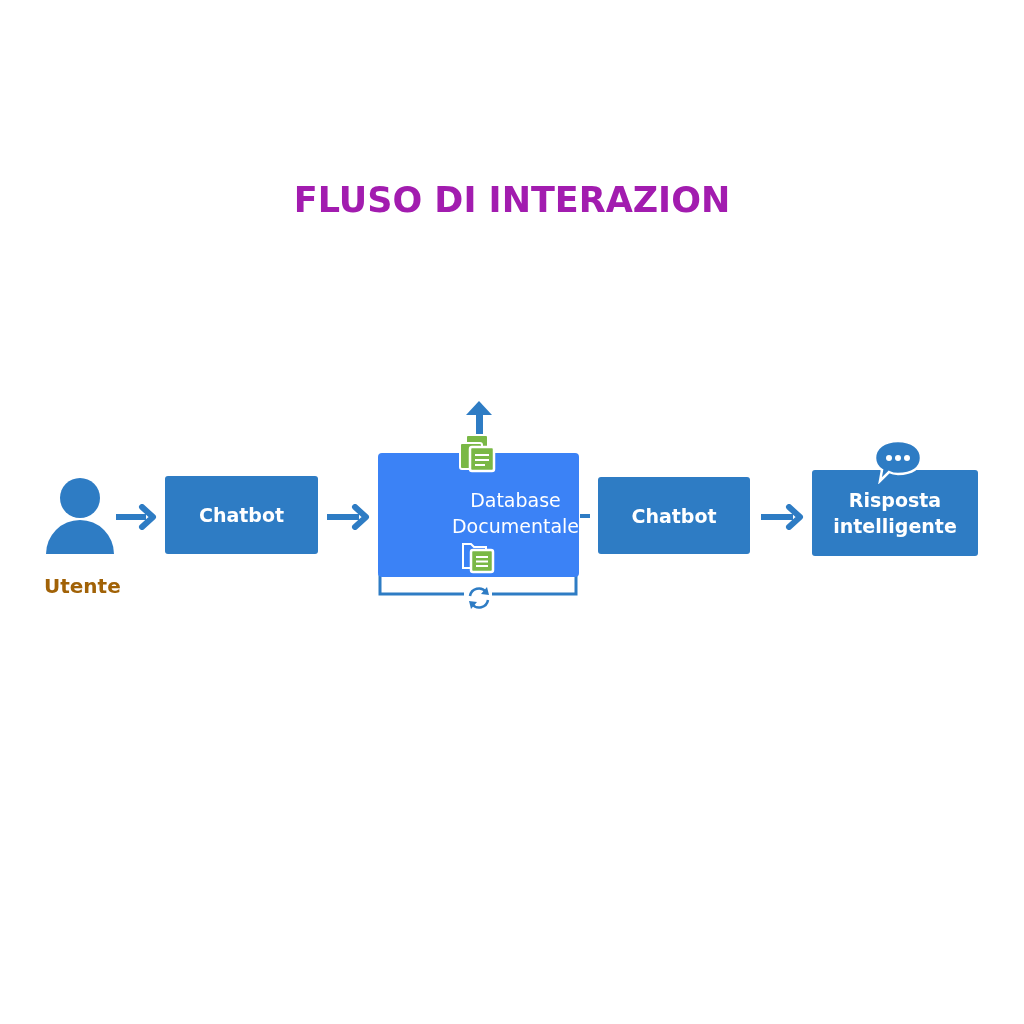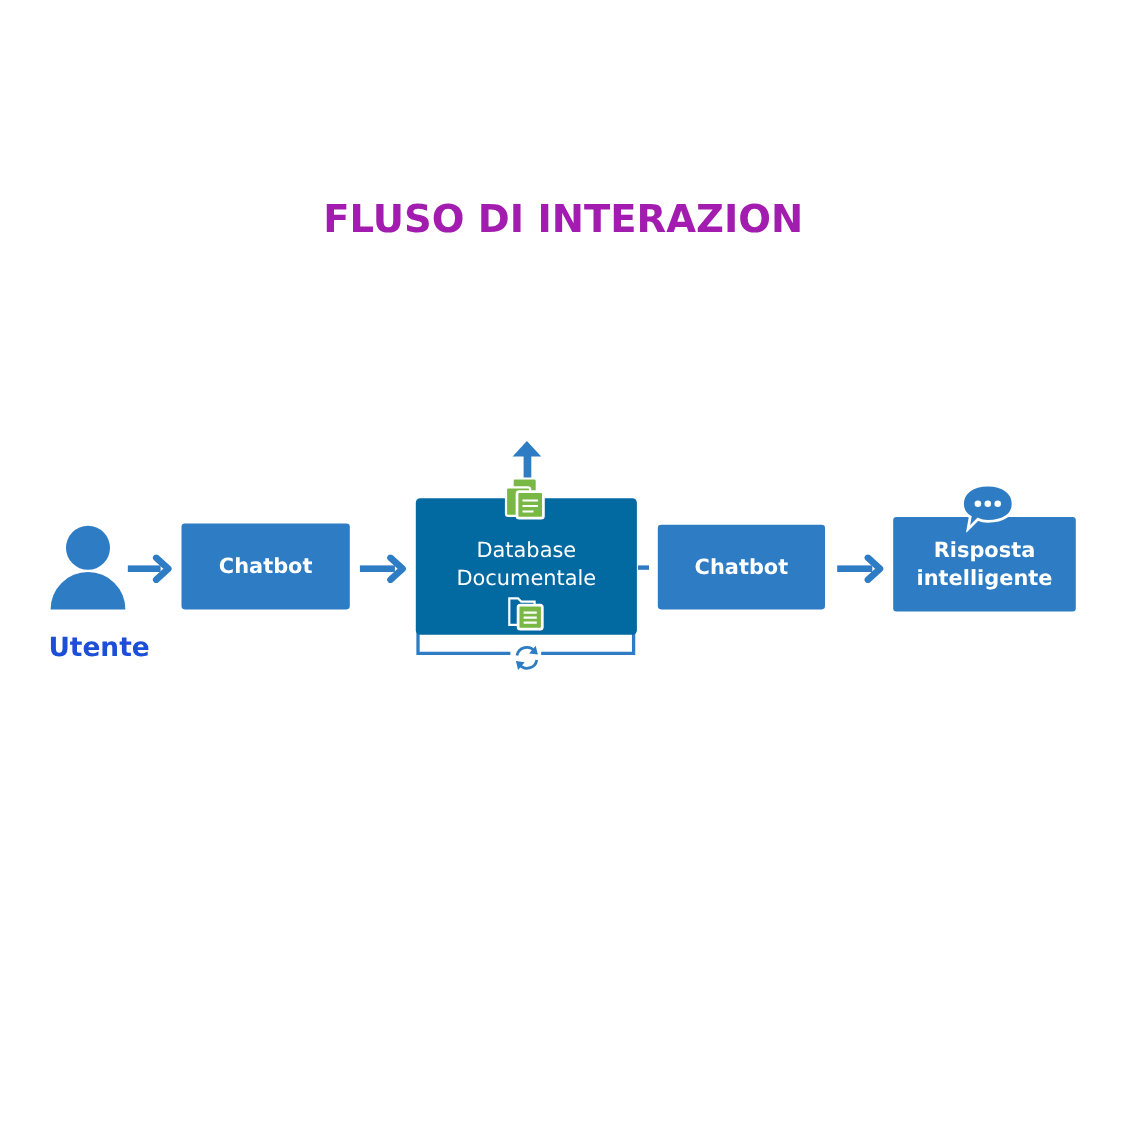--- a/index.html
+++ b/index.html
@@ -11,25 +11,25 @@
     position: absolute; left: 0; width: 1024px; top: 180px; text-align: center;
     font-size: 35px; font-weight: bold; color: #a21caf; letter-spacing: 0px;
     font-family: "DejaVu Sans", sans-serif;
   }
   .box {
     position: absolute; display: flex; align-items: center; justify-content: center;
     text-align: center; color: #ffffff; font-weight: bold; border-radius: 3px;
     font-family: "DejaVu Sans", sans-serif;
   }
   .blue { background: #2e7cc4; }
-  .green { background: #0369a1; }
+  .green { background: #3b82f6; justify-content: flex-end; }
   .box-label { font-size: 19px; line-height: 26px; }
   .abs { position: absolute; }
   .user-label {
-    position: absolute; left: 44px; top: 574px; font-size: 24px; font-weight: bold; color: #1d4ed8;
+    position: absolute; left: 44px; top: 574px; font-size: 20px; font-weight: bold; color: #a16207;
     font-family: "DejaVu Sans", sans-serif;
   }
 </style>
 </head>
 <body>
 
 <div class="title">FLUSO DI INTERAZION</div>
 
 <svg class="abs" style="left:44px;top:476px" width="72" height="80">
   <circle cx="36" cy="22" r="20" fill="#2e7cc4"></circle>

